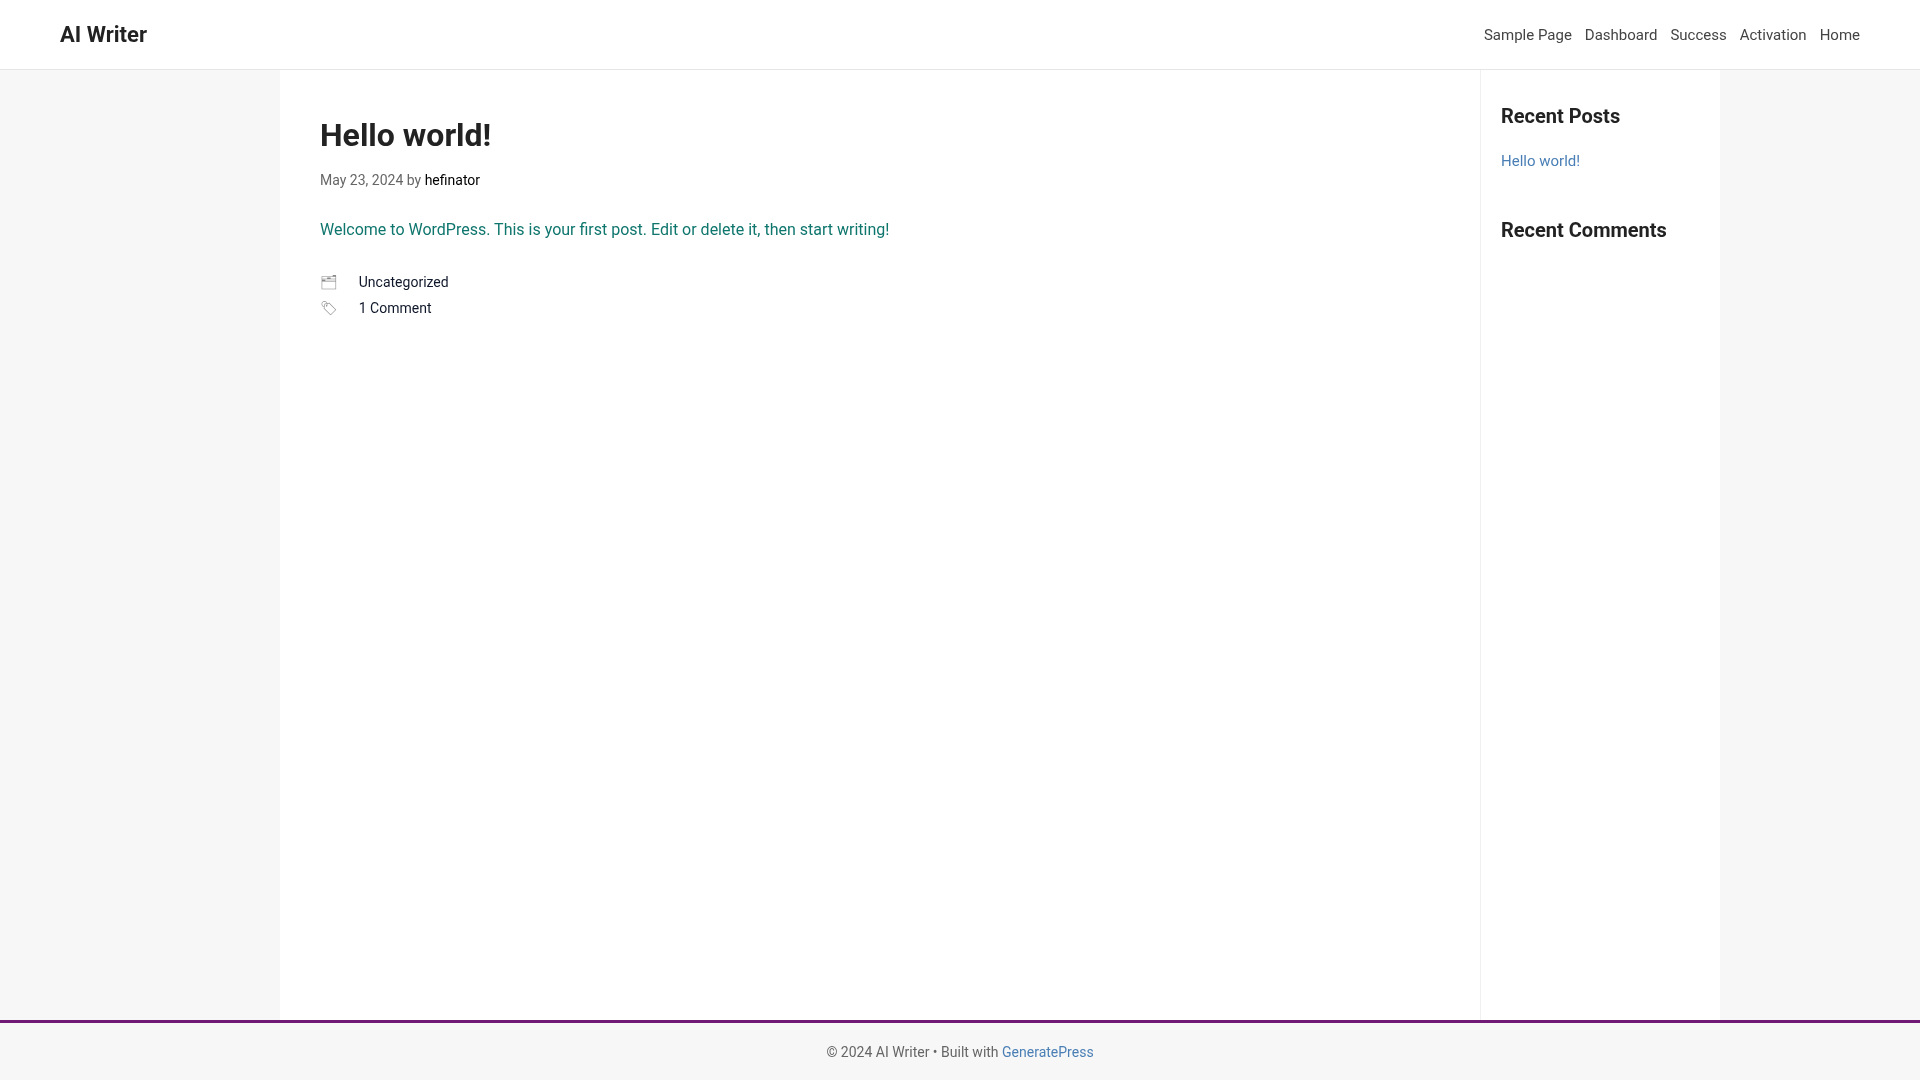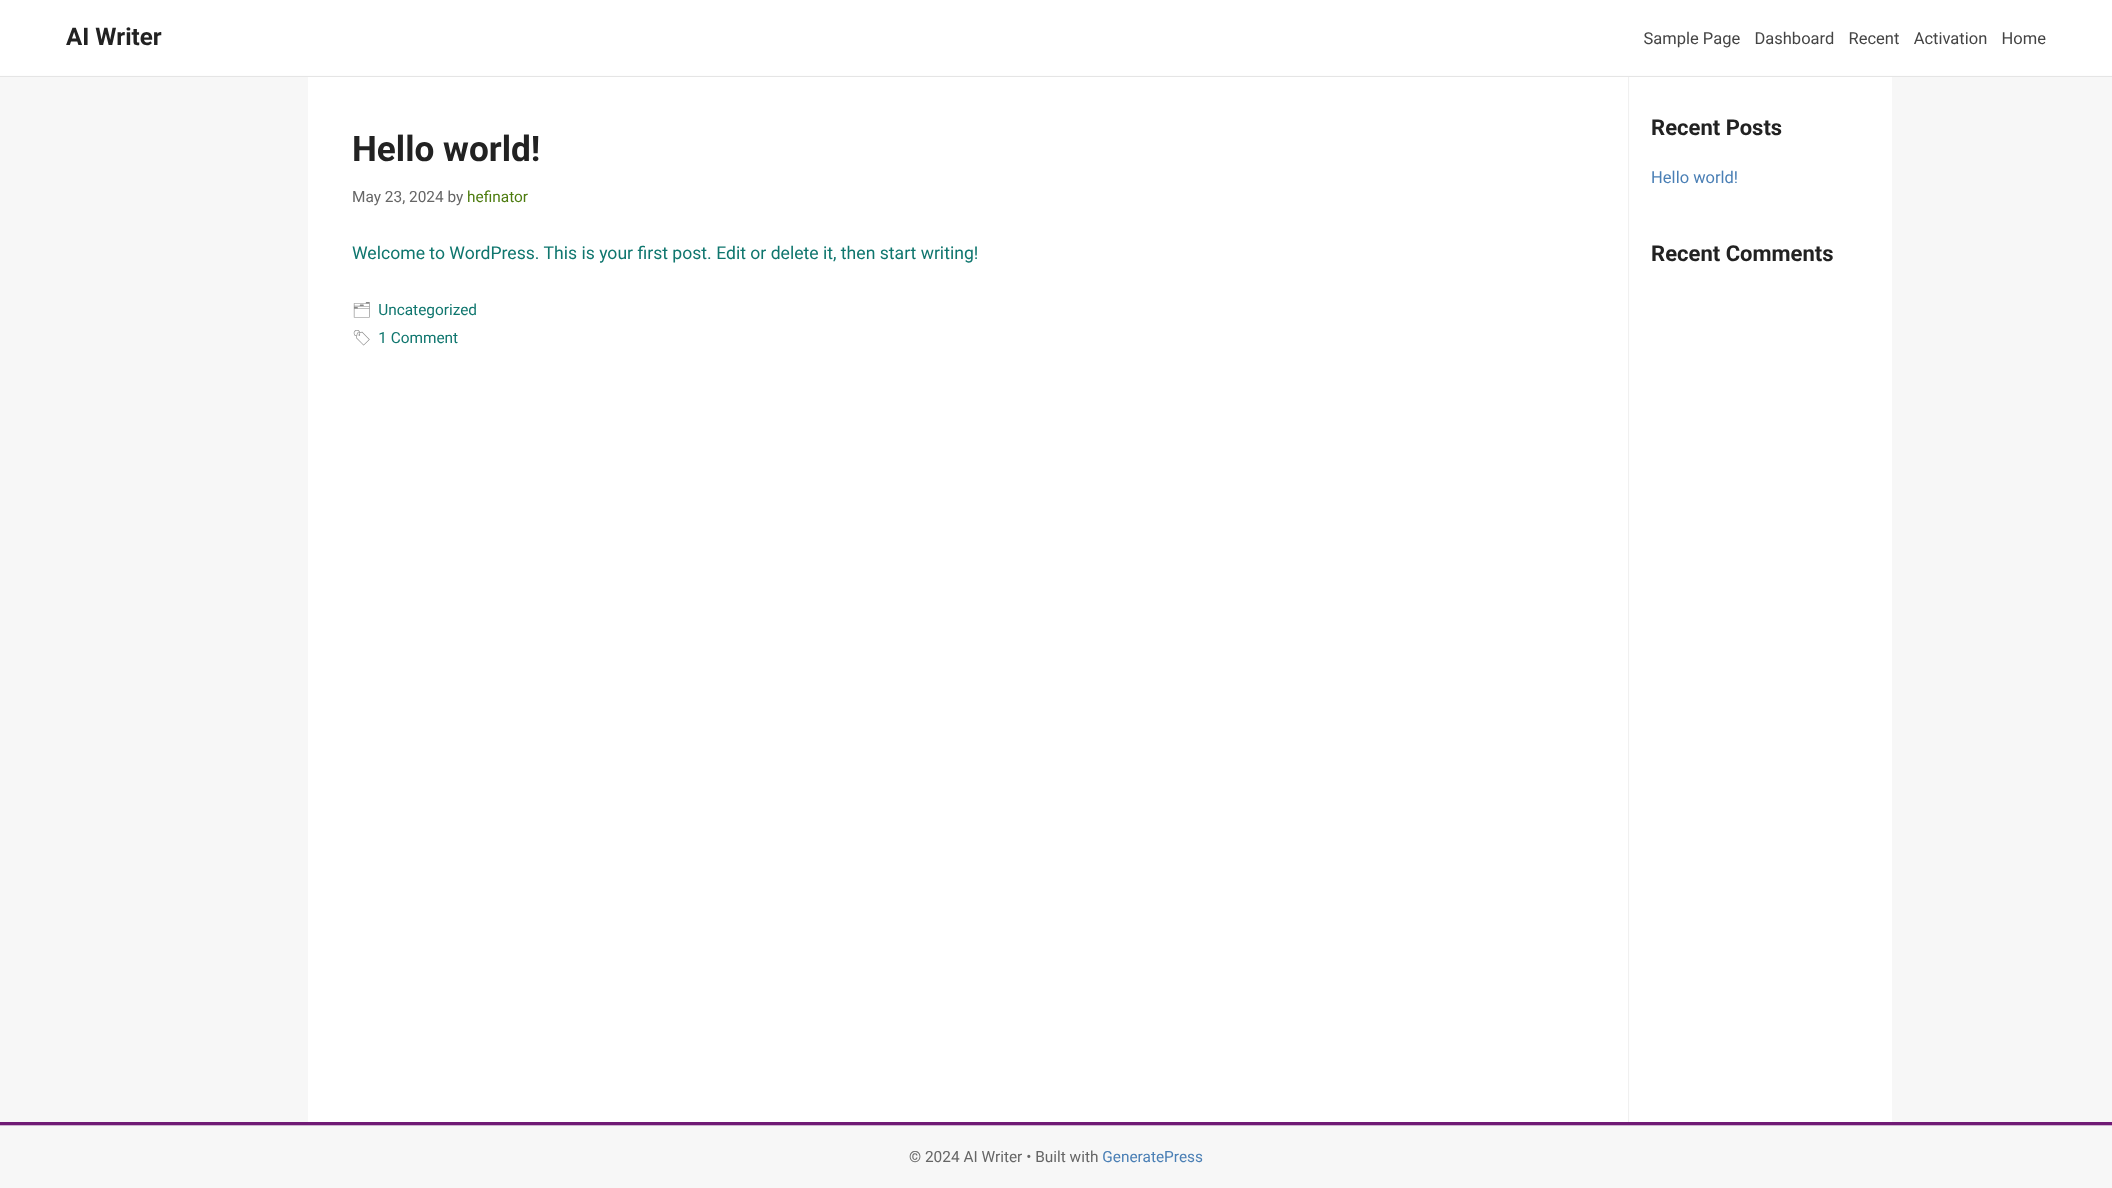--- a/index.html
+++ b/index.html
@@ -76,21 +76,21 @@
       margin-bottom: 8px;
     }
 
     .post-meta {
       font-size: 14px;
       color: #666;
       margin-bottom: 24px;
     }
 
     .post-meta a {
-      color: #4d7c0f;
+      color: #000000;
       text-decoration: none;
     }
 
     .post-content {
       font-size: 16px;
       color: #0f766e;
       margin-bottom: 28px;
       line-height: 1.7;
     }
 
@@ -102,22 +102,23 @@
 
     .post-footer-row {
       display: flex;
       align-items: center;
       gap: 6px;
       font-size: 14px;
       color: #666;
     }
 
     .post-footer-row a {
-      color: #0f766e;
-      text-decoration: none;
+      color: #0f172a;
+      text-decoration: none;
+      margin-left: 15px;
     }
 
     .icon-folder,
     .icon-tag {
       font-size: 14px;
       color: #888;
     }
 
     
     .right-sidebar {
@@ -229,21 +230,21 @@
     }
   </style>
 </head>
 <body>
 
 <header class="site-header">
   <a class="site-title" href="#">AI Writer</a>
   <nav class="site-nav">
     <a class="nav-link" href="#">Sample Page</a>
     <a class="nav-link" href="#">Dashboard</a>
-    <a class="nav-link" href="#">Recent</a>
+    <a class="nav-link" href="#">Success</a>
     <a class="nav-link" href="#">Activation</a>
     <a class="nav-link" href="#">Home</a>
   </nav>
 </header>
 
 <div class="full-layout">
 
   <div class="left-sidebar"></div>
 
   <div class="site-content-area">

